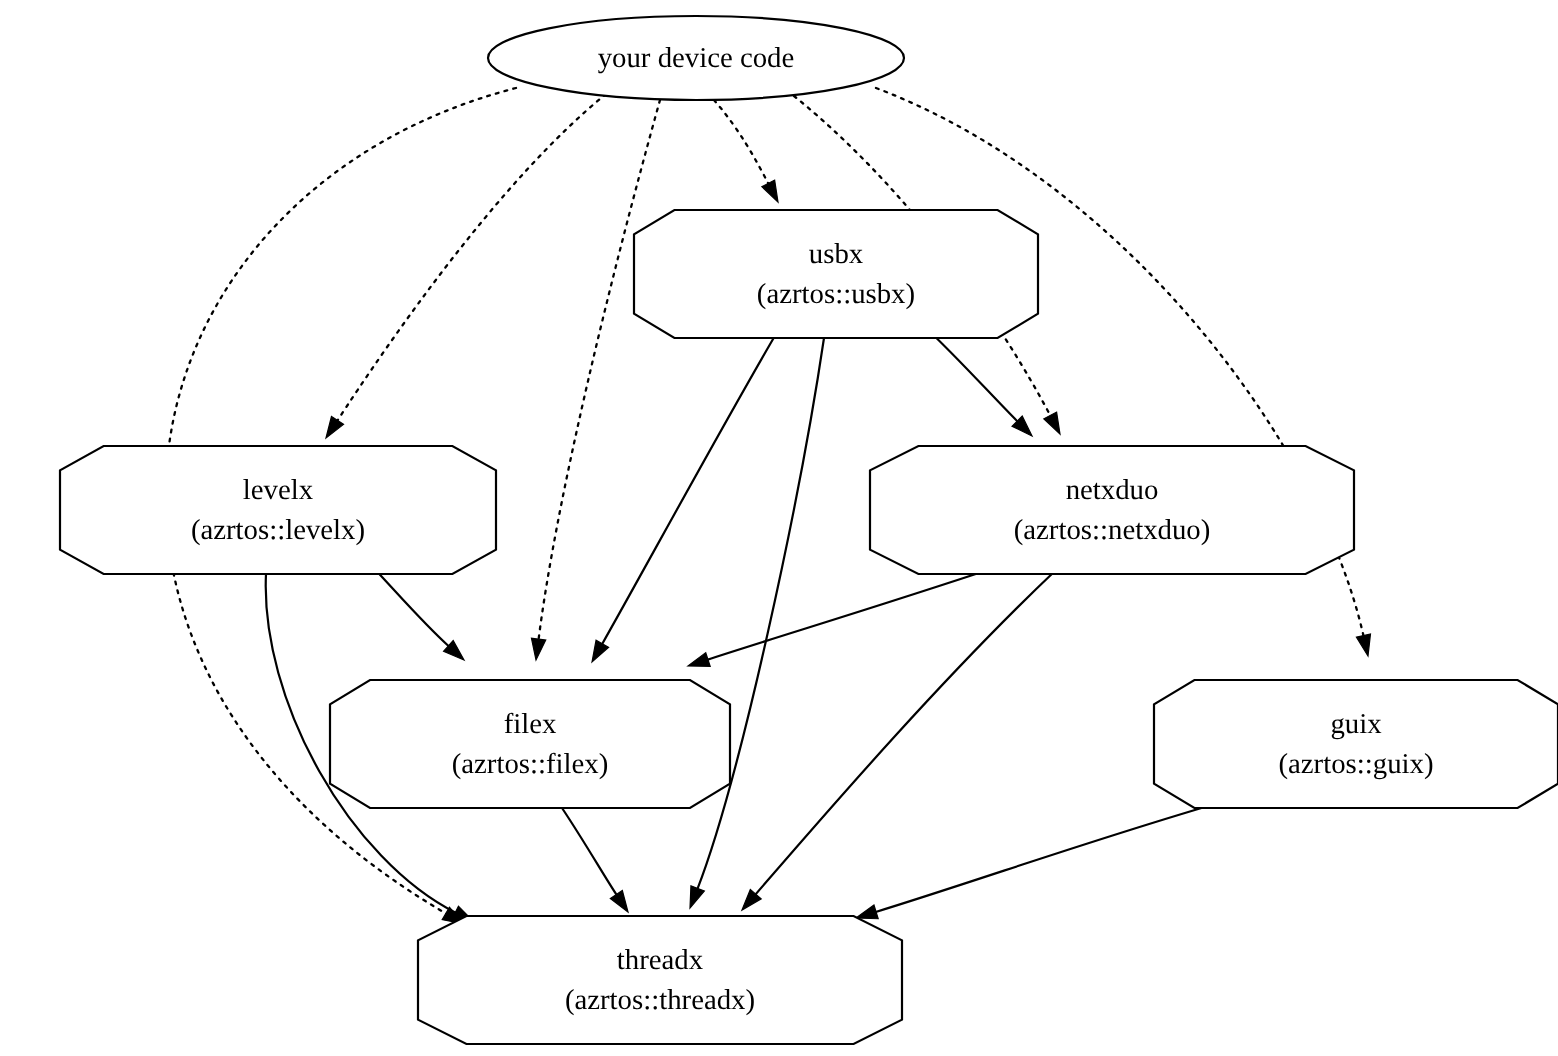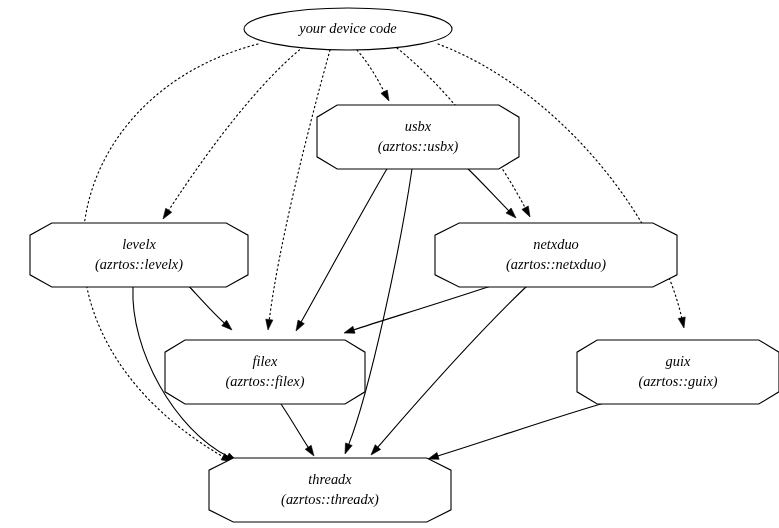--- a/index.html
+++ b/index.html
@@ -10,21 +10,20 @@
   }
   body {
     font-family: "Liberation Serif", "DejaVu Serif", serif;
   }
   #canvas {
     position: relative;
     width: 779px;
     height: 528px;
     background: #ffffff;
     overflow: hidden;
-    font-style: italic;
   }
   #graph-svg {
     position: absolute;
     left: 0;
     top: 0;
     width: 779px;
     height: 528px;
   }
   .node-shape {
     fill: #ffffff;

